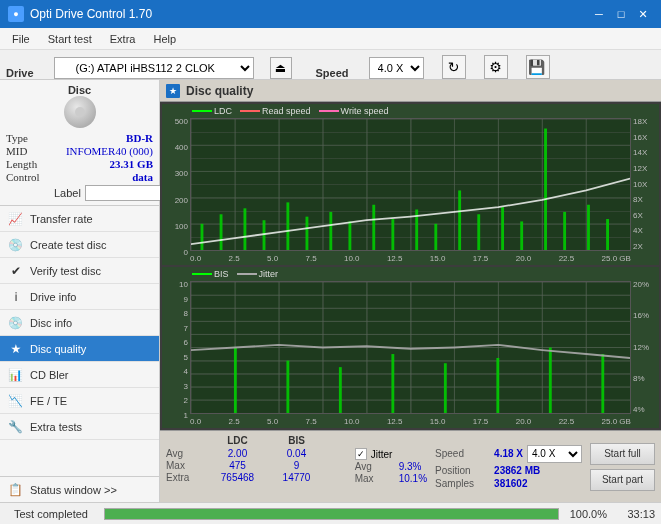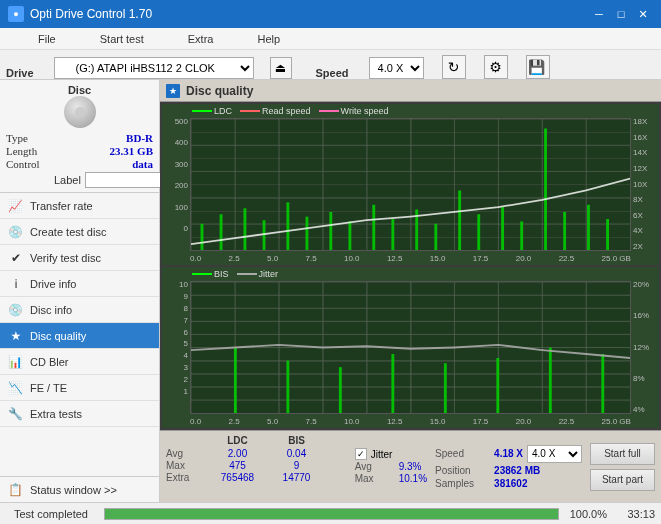--- a/index.html
+++ b/index.html
@@ -24,21 +24,21 @@
     
     .menu-bar {
       background: #f5f5f5;
       height: 22px;
       display: flex;
       align-items: center;
       padding: 0 4px;
       border-bottom: 1px solid #ddd;
       gap: 2px;
     }
-    .menu-item { padding: 2px 8px; font-size: 11px; color: #333; cursor: pointer; margin-left: 26px; }
+    .menu-item { padding: 2px 8px; font-size: 11px; color: #333; cursor: pointer; }
 
     
     .drive-bar {
       background: #f0f0f0;
       height: 30px;
       display: flex;
       align-items: flex-end;
       padding: 0 6px;
       border-bottom: 1px solid #ccc;
       gap: 16px;
@@ -194,21 +194,21 @@
     .legend-color.read { background: #ff6060; }
     .legend-color.write { background: #ff69b4; }
     .legend-color.bis { background: #00ff00; }
     .legend-color.jitter { background: #aaaaaa; }
 
     
     .y-axis-left {
       position: absolute;
       left: 0;
       top: 14px;
-      bottom: 32px;
+      bottom: 8px;
       width: 28px;
       display: flex;
       flex-direction: column;
       justify-content: space-between;
       align-items: flex-end;
       padding-right: 2px;
     }
     .y-axis-right {
       position: absolute;
       right: 0;
@@ -345,20 +345,24 @@
     <div class="disc-info-panel">
       <div class="disc-info-header">
         <span style="font-size:11px; font-weight:bold; color:#333;">Disc</span>
         <div class="disc-circle-outer">
           <div class="disc-circle-inner"></div>
         </div>
       </div>
       <div class="disc-info-row">
         <span class="disc-info-key">Type</span>
         <span class="disc-info-val">BD-R</span>
+      </div>
+      <div class="disc-info-row">
+        <span class="disc-info-key">MID</span>
+        <span class="disc-info-val-dark">INFOMER40 (000)</span>
       </div>
       <div class="disc-info-row">
         <span class="disc-info-key">Length</span>
         <span class="disc-info-val">23.31 GB</span>
       </div>
       <div class="disc-info-row">
         <span class="disc-info-key">Control</span>
         <span class="disc-info-val">data</span>
       </div>
       <div class="label-row">

